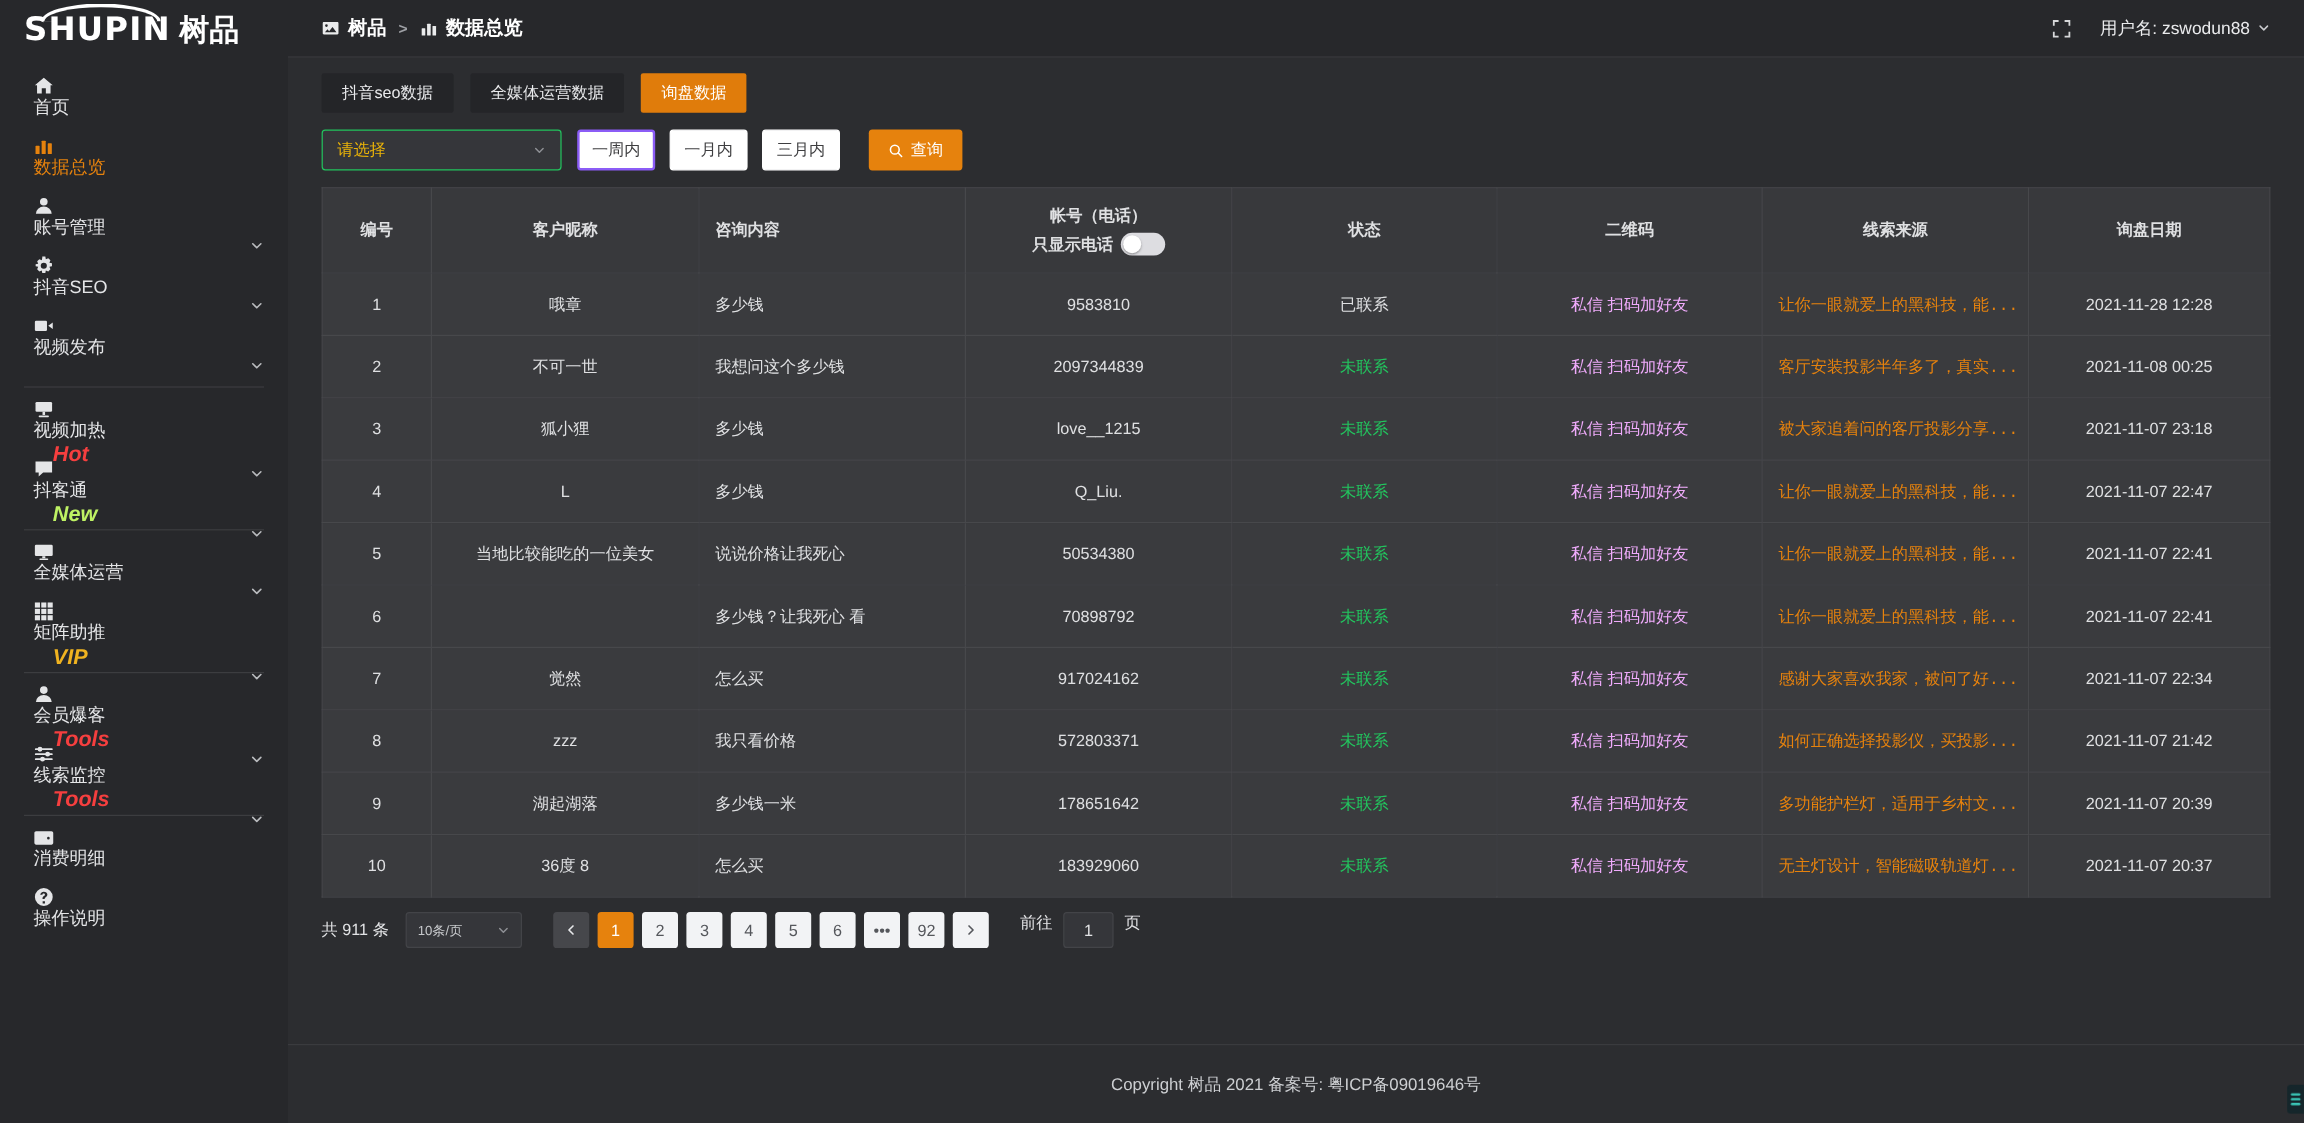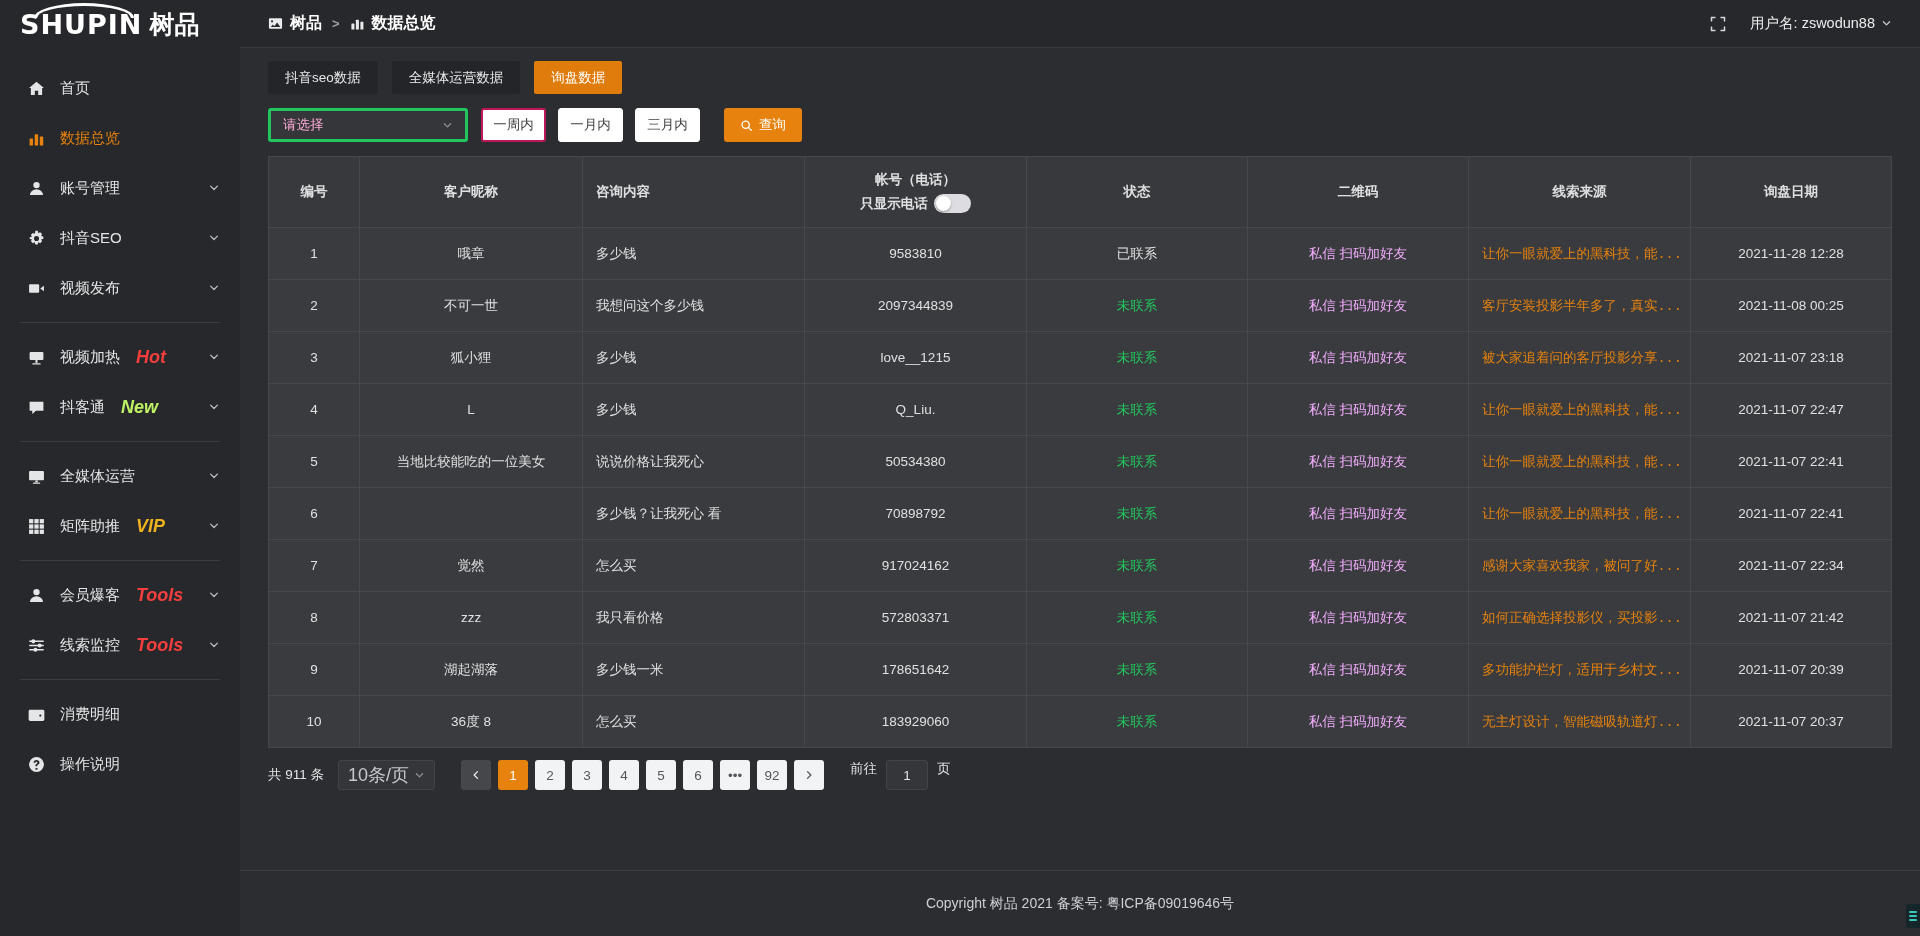--- a/index.html
+++ b/index.html
@@ -10,21 +10,21 @@
   .app { display:flex; height:100%; }
 
   
   .sidebar { width:240px; flex-shrink:0; background:#27282B; }
   .logo { height:48px; display:flex; align-items:center; padding-left:20px; white-space:nowrap; }
   .logo-en { font-size:27px; font-weight:bold; letter-spacing:1px; color:#fff; position:relative; font-family:"DejaVu Sans","Liberation Sans",sans-serif; }
   .logo-en::before { content:''; position:absolute; left:14px; right:8px; top:-6px; height:12px;
     border:3px solid #fff; border-bottom:none; border-radius:50% 50% 0 0 / 100% 100% 0 0; }
   .logo-cn { font-size:25px; font-weight:bold; color:#fff; margin-left:7px; }
   .menu { margin-top:15px; }
-  .menu-item { height:50px; display:flex; align-items:center; padding:0 20px 0 28px; cursor:pointer; font-size:15px; color:#E4E5E7; }
+  .menu-item { height:50px; display:flex; align-items:flex-start; padding:0 20px 0 28px; cursor:pointer; font-size:15px; color:#E4E5E7;flex-direction:column; }
   .micon { width:17px; height:17px; margin-right:15px; flex-shrink:0; color:#E4E5E7; }
   .menu-item.active, .menu-item.active .micon { color:#E6820D; }
   .mlabel { white-space:nowrap; }
   .badge { font-size:18px; font-weight:bold; font-style:italic; margin-left:16px; }
   .chev { margin-left:auto; width:12px; height:12px; color:#B9BBBE; }
   .menu-divider { height:1px; background:#3C3D40; margin:9px 20px; }
 
   
   .main { flex:1; display:flex; flex-direction:column; min-width:0; }
   .topbar { height:48px; flex-shrink:0; background:#27282B; border-bottom:1px solid #3A3B3E;
@@ -41,28 +41,28 @@
   .content { flex:1; padding:13px 28px 0; }
 
   
   .tabs { display:flex; gap:14px; }
   .tab { height:33px; padding:0 17px; font-size:13.5px; border:none; border-radius:2px;
     background:#242528; color:#E8E9EB; cursor:pointer; font-family:inherit; }
   .tab.active { background:#E07C0B; color:#fff; }
 
   
   .filters { margin-top:14px; display:flex; align-items:center; }
-  .select { width:200px; height:34px; background:#35363A; border:3px solid #22c55e; border-radius:3px;
+  .select { width:200px; height:34px; background:#35363A; border:1px solid #22c55e; border-radius:3px;
     display:flex; align-items:center; justify-content:space-between; padding:0 12px;
-    font-size:13.5px; color:#f9a8d4; cursor:pointer; }
+    font-size:13.5px; color:#eab308; cursor:pointer; }
   .sel-chev { width:11px; height:11px; color:#8E9095; }
   .range-group { display:flex; gap:12px; margin-left:13px; }
   .rbtn { width:65px; height:34px; background:#FFF; color:#3E3E40; border:1px solid #FFF;
     border-radius:3px; font-size:13.5px; cursor:pointer; font-family:inherit; }
-  .rbtn.active { border:2px solid #be185d; }
+  .rbtn.active { border:2px solid #8b5cf6; }
   .qbtn { margin-left:24px; height:34px; padding:0 16px; background:#E6820D; color:#FFF; border:none;
     border-radius:3px; font-size:13.5px; display:flex; align-items:center; gap:6px; cursor:pointer; font-family:inherit; }
   .qicon { width:13px; height:13px; }
 
   
   .table-wrap { margin-top:14px; }
   table { width:100%; border-collapse:collapse; table-layout:fixed; font-size:13.5px; }
   th, td { border:1px solid #47484B; text-align:center; color:#DFE0E2; padding:0 10px;
     overflow:hidden; white-space:nowrap; }
   thead th { height:71px; background:#38393C; font-weight:bold; font-size:13.5px; }
@@ -75,21 +75,21 @@
   .phone-toggle-row { display:flex; align-items:center; justify-content:center; gap:6px; font-weight:bold; }
   .toggle { width:37px; height:19px; border-radius:10px; background:#DDDDE1; position:relative; cursor:pointer; display:inline-block; }
   .toggle::after { content:''; position:absolute; left:2px; top:2px; width:15px; height:15px;
     border-radius:50%; background:#FFF; box-shadow:0 1px 2px rgba(0,0,0,.35); }
 
   
   .pagination { margin-top:12px; display:flex; align-items:center; font-size:13.5px; }
   .pg-total { margin-right:14px; }
   .pg-size { width:97px; height:30px; background:#35363A; border:1px solid #434448; border-radius:3px;
     display:flex; align-items:center; justify-content:space-between; padding:0 9px;
-    color:#C6C8CB; font-size:18px; cursor:pointer; }
+    color:#C6C8CB; font-size:11px; cursor:pointer; }
   .pg-btns { display:flex; gap:7px; margin-left:26px; align-items:center; }
   .pbtn { min-width:30px; height:30px; border:none; border-radius:3px; background:#F2F3F5; color:#55575C;
     font-size:13.5px; cursor:pointer; font-family:inherit; display:flex; align-items:center; justify-content:center; padding:0 6px; }
   .pbtn .pchev { width:12px; height:12px; }
   .pbtn.prev { background:#46474B; color:#E8E9EB; }
   .pbtn.active { background:#E6820D; color:#FFF; }
   .pg-goto { margin-left:26px; display:flex; align-items:flex-start; gap:9px; }
   .goto-input { width:42px; height:30px; background:#35363A; border:1px solid #434448; border-radius:3px;
     color:#E2E3E5; text-align:center; font-size:13.5px; font-family:inherit; }
 

